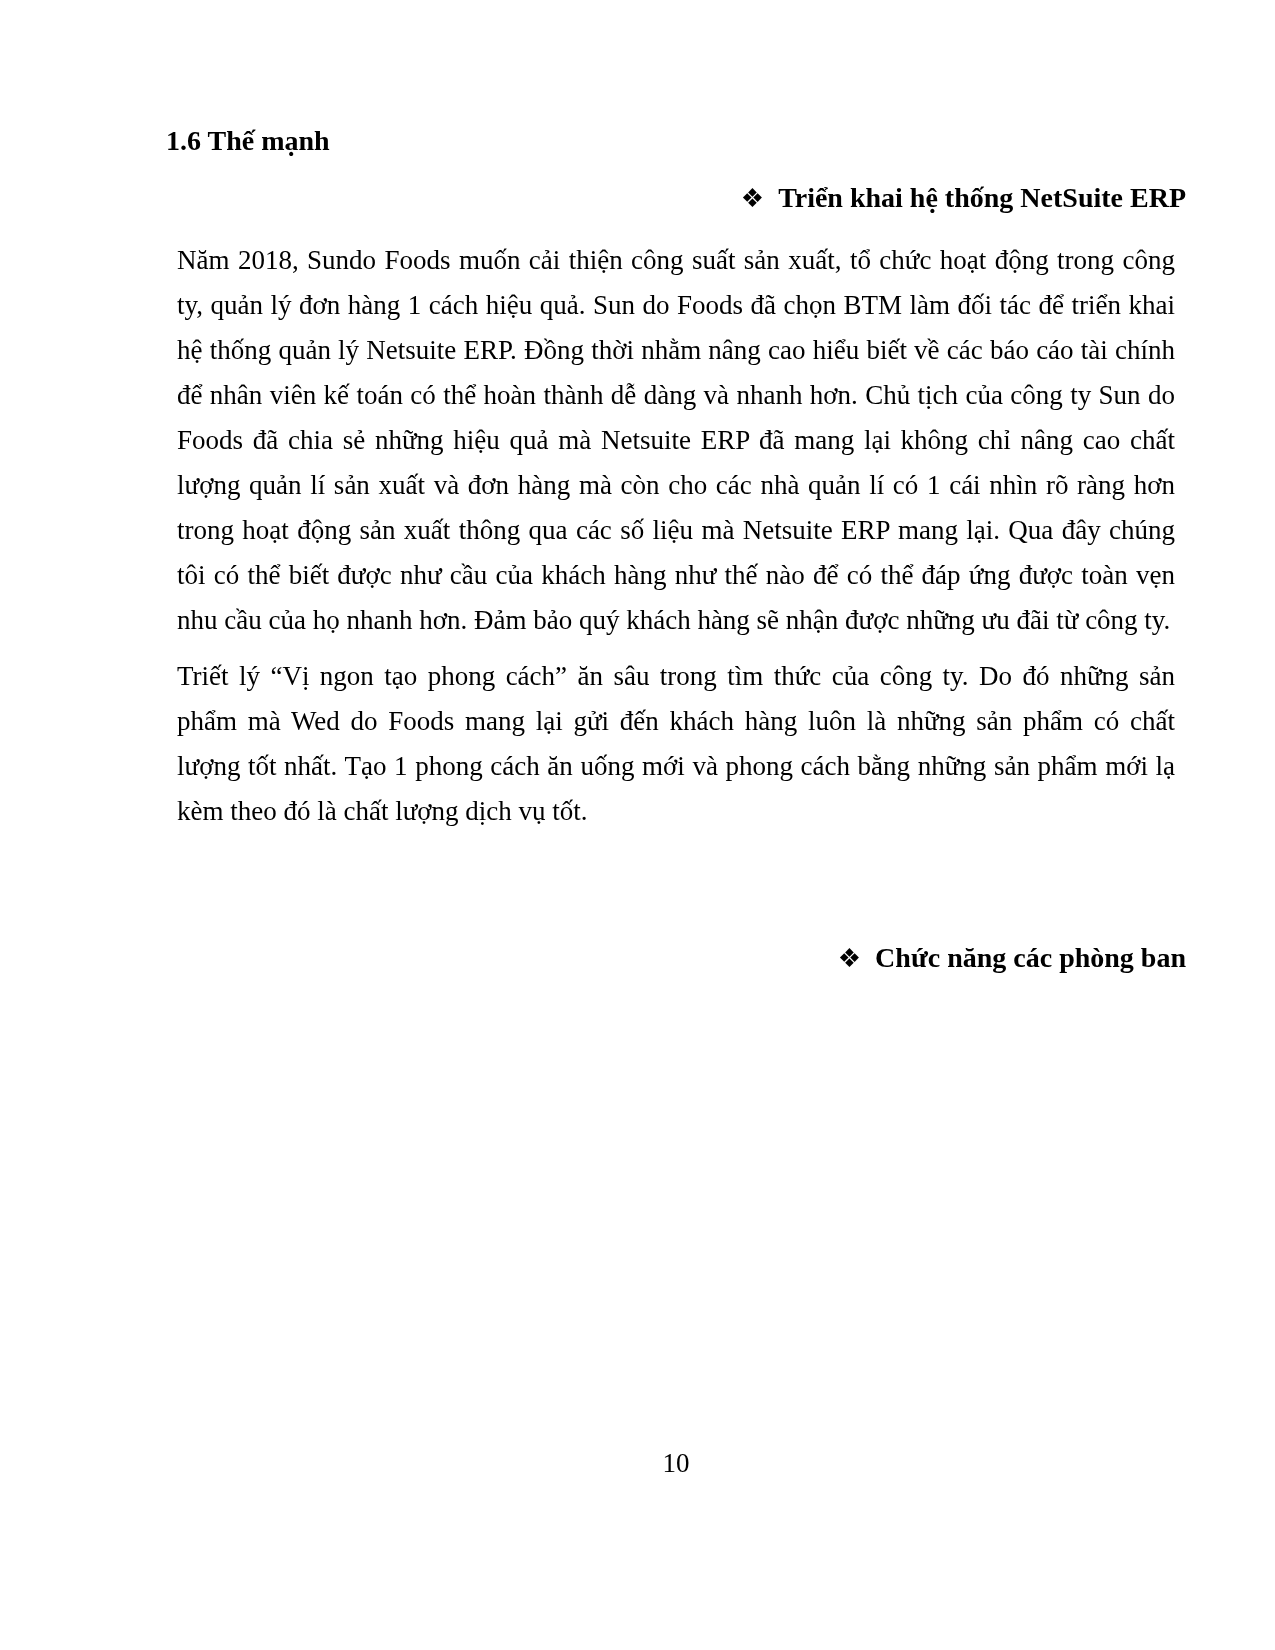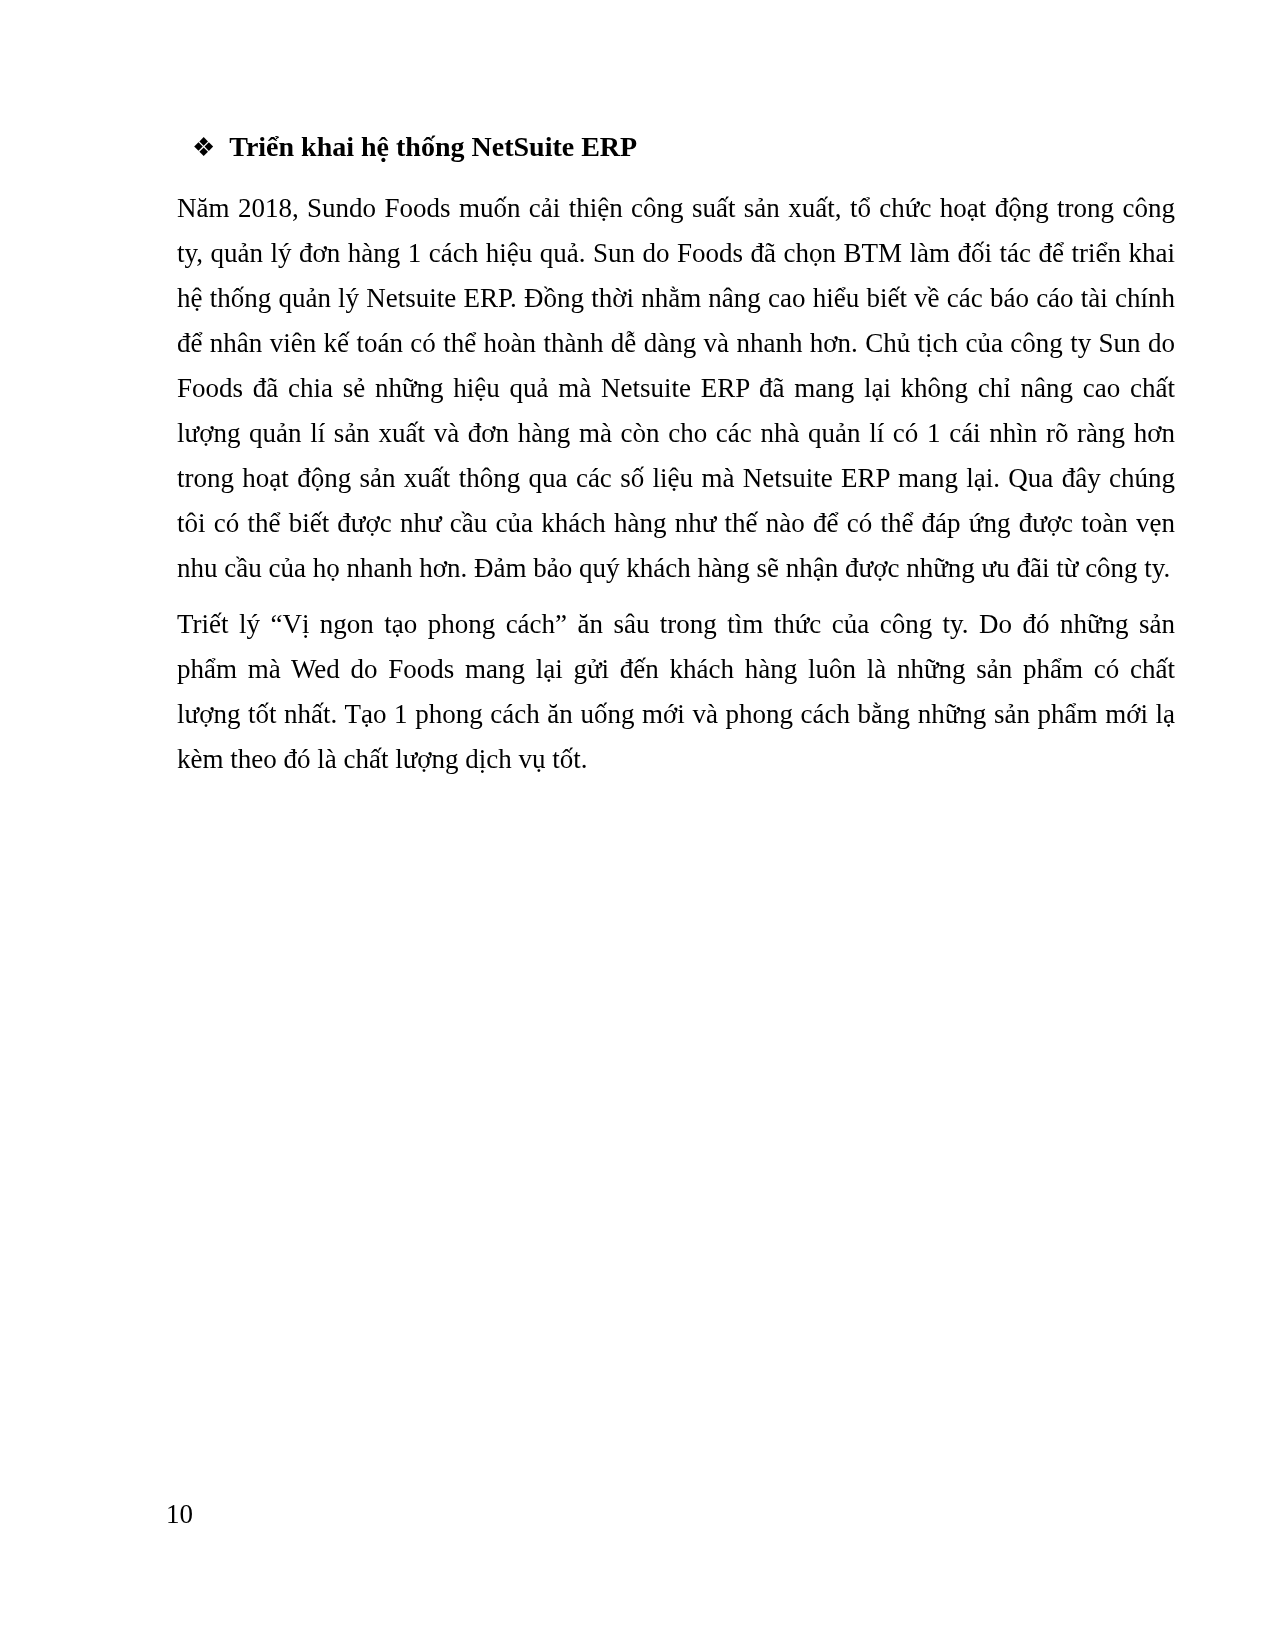--- a/index.html
+++ b/index.html
@@ -27,65 +27,69 @@
   .heading {
     font-weight: bold;
     font-size: 28px;
     line-height: 45px;
     margin: 0;
     text-align: left;
   }
   .bullet-line {
     font-weight: bold;
     font-size: 28px;
-    line-height: 45px;
-    margin: 16px;
+    line-height: 58px;
+    margin: 0;
     padding-left: 10px;
-    text-align: left;
+    text-align: right;
   }
   .bullet-line .diamond {
     font-family: "DejaVu Sans", sans-serif;
     font-size: 26px;
     margin-right: 14px;
   }
   .bullet-1 { margin-top: 6px; }
   .bullet-2 { margin-top: 12px; padding-left: 0; }
   .bullet-3 { margin-top: 95px; }
   .para {
     margin: 11px;
     text-align: justify;
     text-justify: inter-word;
   }
   .heading-17 { margin-top: 12px; }
   .footer {
     position: absolute;
     left: 166px;
-    top: 1492px;
+    top: 1441px;
     width: 1020px;
-    text-align: left;
+    text-align: center;
     font-size: 27px;
     line-height: 45px;
   }
 </style>
 </head>
 <body>
 
 <div class="page">
   <div class="content">
 
+    <p class="heading">1.6 Thế mạnh</p>
 
     <p class="bullet-line bullet-1">
       <span class="diamond">❖</span><span>Triển khai hệ thống NetSuite ERP</span>
     </p>
 
     <p class="para">Năm 2018, Sundo Foods muốn cải thiện công suất sản xuất, tổ chức hoạt động trong công ty, quản lý đơn hàng 1 cách hiệu quả. Sun do Foods đã chọn BTM làm đối tác để triển khai hệ thống quản lý Netsuite ERP. Đồng thời nhằm nâng cao hiểu biết về các báo cáo tài chính để nhân viên kế toán có thể hoàn thành dễ dàng và nhanh hơn. Chủ tịch của công ty Sun do Foods đã chia sẻ những hiệu quả mà Netsuite ERP đã mang lại không chỉ nâng cao chất lượng quản lí sản xuất và đơn hàng mà còn cho các nhà quản lí có 1 cái nhìn rõ ràng hơn trong hoạt động sản xuất thông qua các số liệu mà Netsuite ERP mang lại. Qua đây chúng tôi có thể biết được như cầu của khách hàng như thế nào để có thể đáp ứng được toàn vẹn nhu cầu của họ nhanh hơn. Đảm bảo quý khách hàng sẽ nhận được những ưu đãi từ công ty.</p>
 
 
     <p class="para">Triết lý “Vị ngon tạo phong cách” ăn sâu trong tìm thức của công ty. Do đó những sản phẩm mà Wed do Foods mang lại gửi đến khách hàng luôn là những sản phẩm có chất lượng tốt nhất. Tạo 1 phong cách ăn uống mới và phong cách bằng những sản phẩm mới lạ kèm theo đó là chất lượng dịch vụ tốt.</p>
 
 
+    <p class="bullet-line bullet-3">
+      <span class="diamond">❖</span><span>Chức năng các phòng ban</span>
+    </p>
 
   </div>
 
   <div class="footer">
     <span>10</span>
   </div>
 </div>
 
 </body></html>

